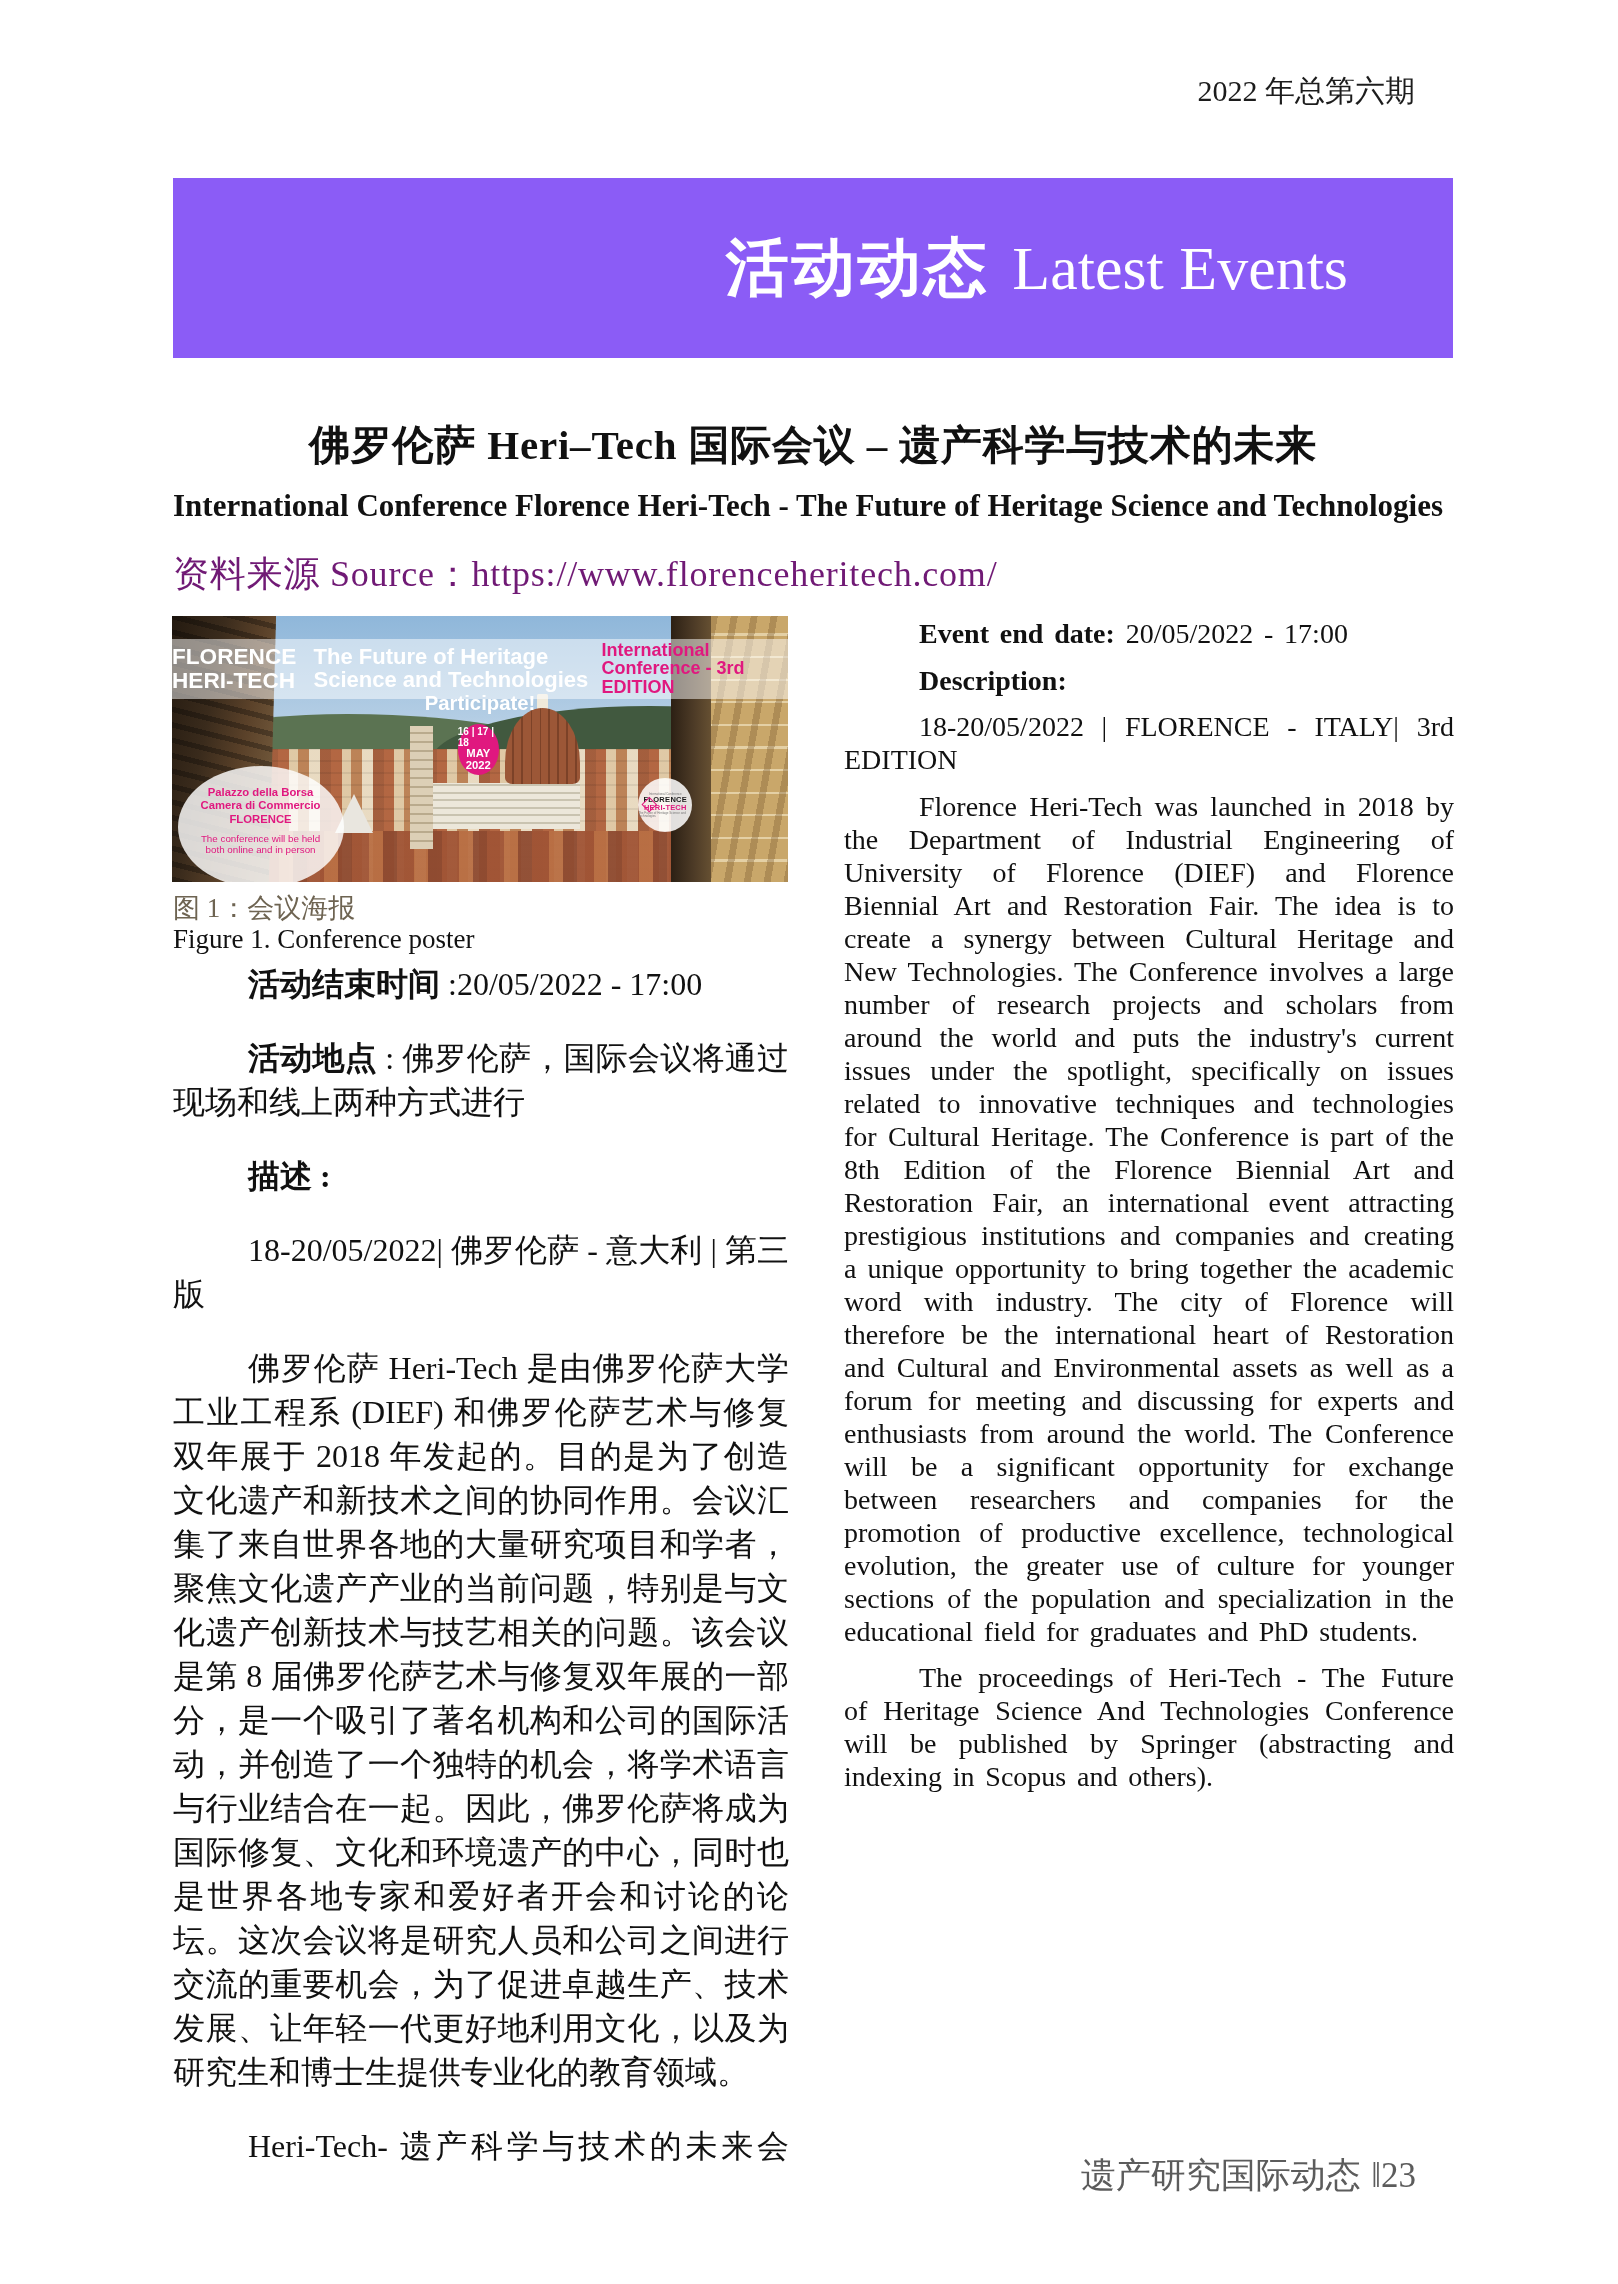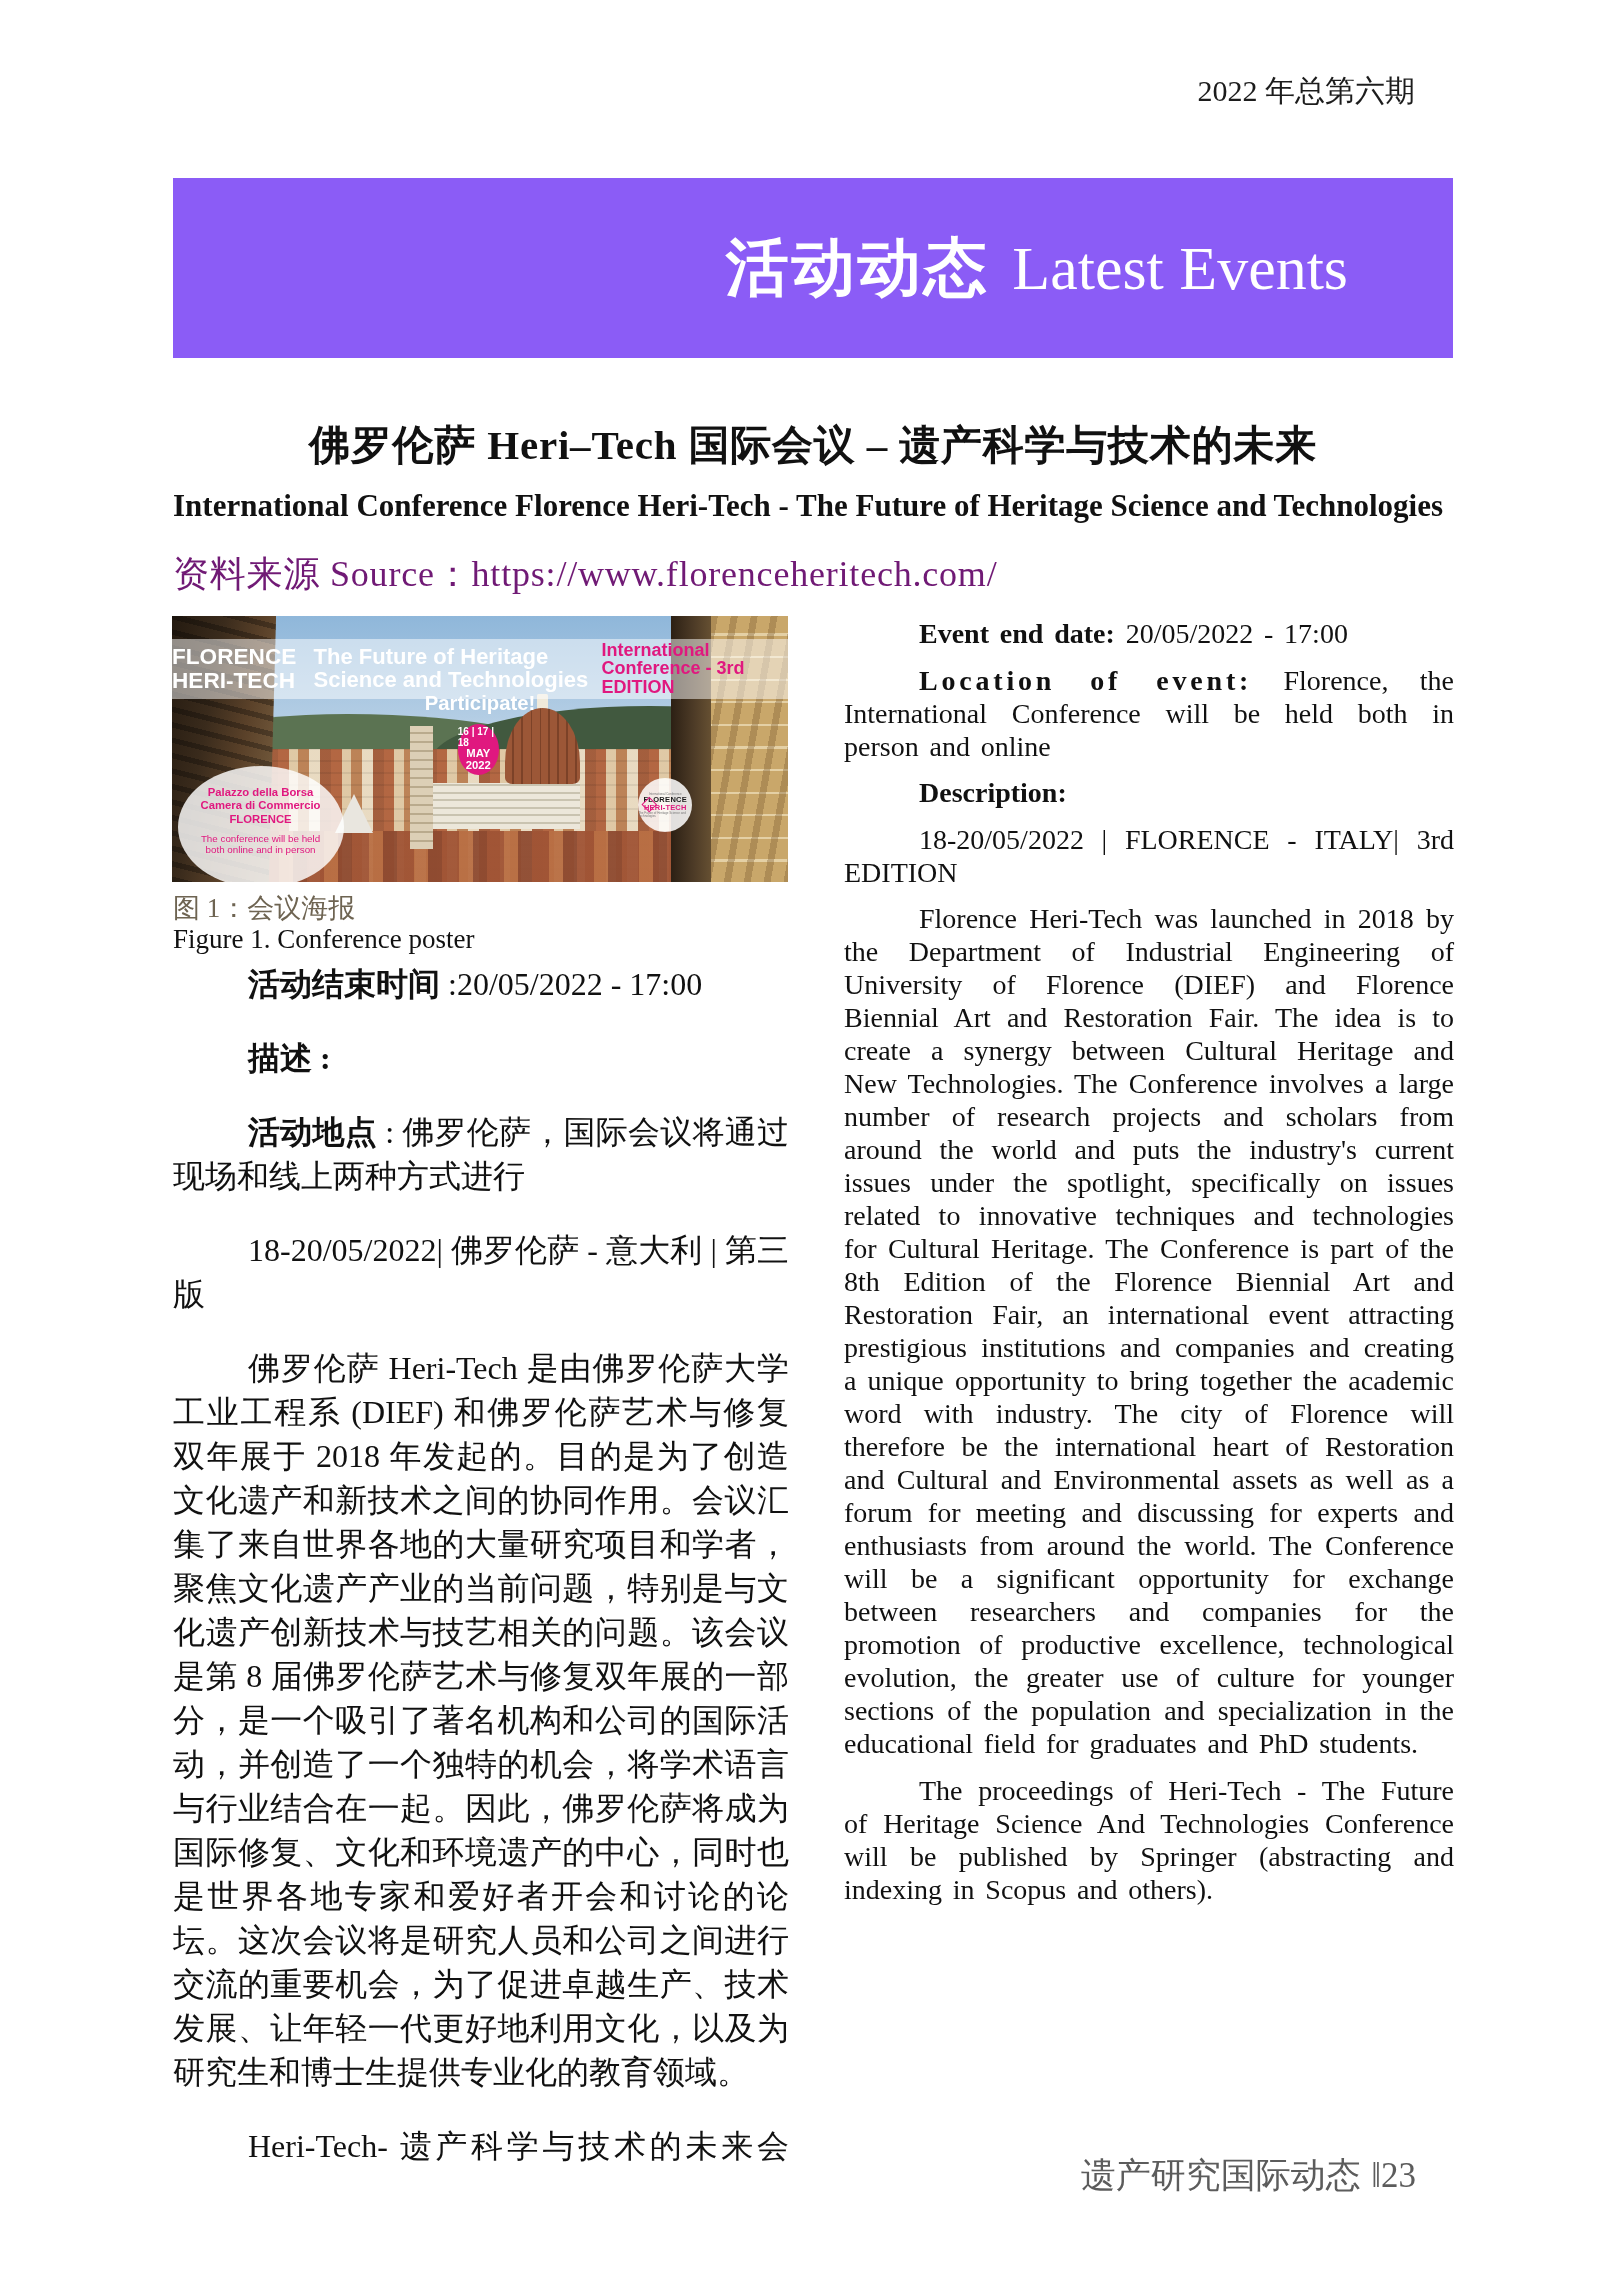--- a/index.html
+++ b/index.html
@@ -167,30 +167,29 @@
     <div class="h">HERI-TECH</div>
     <div class="tiny">The Future of Heritage Science and Technologies</div>
   </div>
 </div>
 
 <div class="abs cap-cn">图 1：会议海报</div>
 <div class="abs cap-en">Figure 1. Conference poster</div>
 
 <div class="abs col-left">
   <p><span class="lbl">活动结束时间</span><span> :20/05/2022 - 17:00</span></p>
+  <p><span class="lbl">活动地点</span><span> : 佛罗伦萨，国际会议将通过现场和线上两种方式进行</span></p>
   <p><span class="lbl">描述 :</span></p>
-  <p><span class="lbl">活动地点</span><span> : 佛罗伦萨，国际会议将通过现场和线上两种方式进行</span></p>
   <p>18-20/05/2022| 佛罗伦萨 - 意大利 | 第三版</p>
   <p>佛罗伦萨 Heri-Tech 是由佛罗伦萨大学工业工程系 (DIEF) 和佛罗伦萨艺术与修复双年展于 2018 年发起的。目的是为了创造文化遗产和新技术之间的协同作用。会议汇集了来自世界各地的大量研究项目和学者，聚焦文化遗产产业的当前问题，特别是与文化遗产创新技术与技艺相关的问题。该会议是第 8 届佛罗伦萨艺术与修复双年展的一部分，是一个吸引了著名机构和公司的国际活动，并创造了一个独特的机会，将学术语言与行业结合在一起。因此，佛罗伦萨将成为国际修复、文化和环境遗产的中心，同时也是世界各地专家和爱好者开会和讨论的论坛。这次会议将是研究人员和公司之间进行交流的重要机会，为了促进卓越生产、技术发展、让年轻一代更好地利用文化，以及为研究生和博士生提供专业化的教育领域。</p>
   <p class="stretch">Heri-Tech- 遗产科学与技术的未来会</p>
 </div>
 
 <div class="abs col-right">
   <p><span class="lbl">Event end date:</span><span> 20/05/2022 - 17:00</span></p>
-  <p><span class="lbl sp">Location of event:</span><span> Florence, the International Conference will be held both in person and online</span></p>
   <p><span class="lbl">Description:</span></p>
   <p>18-20/05/2022 | FLORENCE - ITALY| 3rd EDITION</p>
   <p>Florence Heri-Tech was launched in 2018 by the Department of Industrial Engineering of University of Florence (DIEF) and Florence Biennial Art and Restoration Fair. The idea is to create a synergy between Cultural Heritage and New Technologies. The Conference involves a large number of research projects and scholars from around the world and puts the industry's current issues under the spotlight, specifically on issues related to innovative techniques and technologies for Cultural Heritage. The Conference is part of the 8th Edition of the Florence Biennial Art and Restoration Fair, an international event attracting prestigious institutions and companies and creating a unique opportunity to bring together the academic word with industry. The city of Florence will therefore be the international heart of Restoration and Cultural and Environmental assets as well as a forum for meeting and discussing for experts and enthusiasts from around the world. The Conference will be a significant opportunity for exchange between researchers and companies for the promotion of productive excellence, technological evolution, the greater use of culture for younger sections of the population and specialization in the educational field for graduates and PhD students.</p>
   <p>The proceedings of Heri-Tech - The Future of Heritage Science And Technologies Conference will be published by Springer (abstracting and indexing in Scopus and others).</p>
 </div>
 
 <div class="abs footer">
   <span>遗产研究国际动态</span><span class="pageno">‖23</span>
 </div>
 

